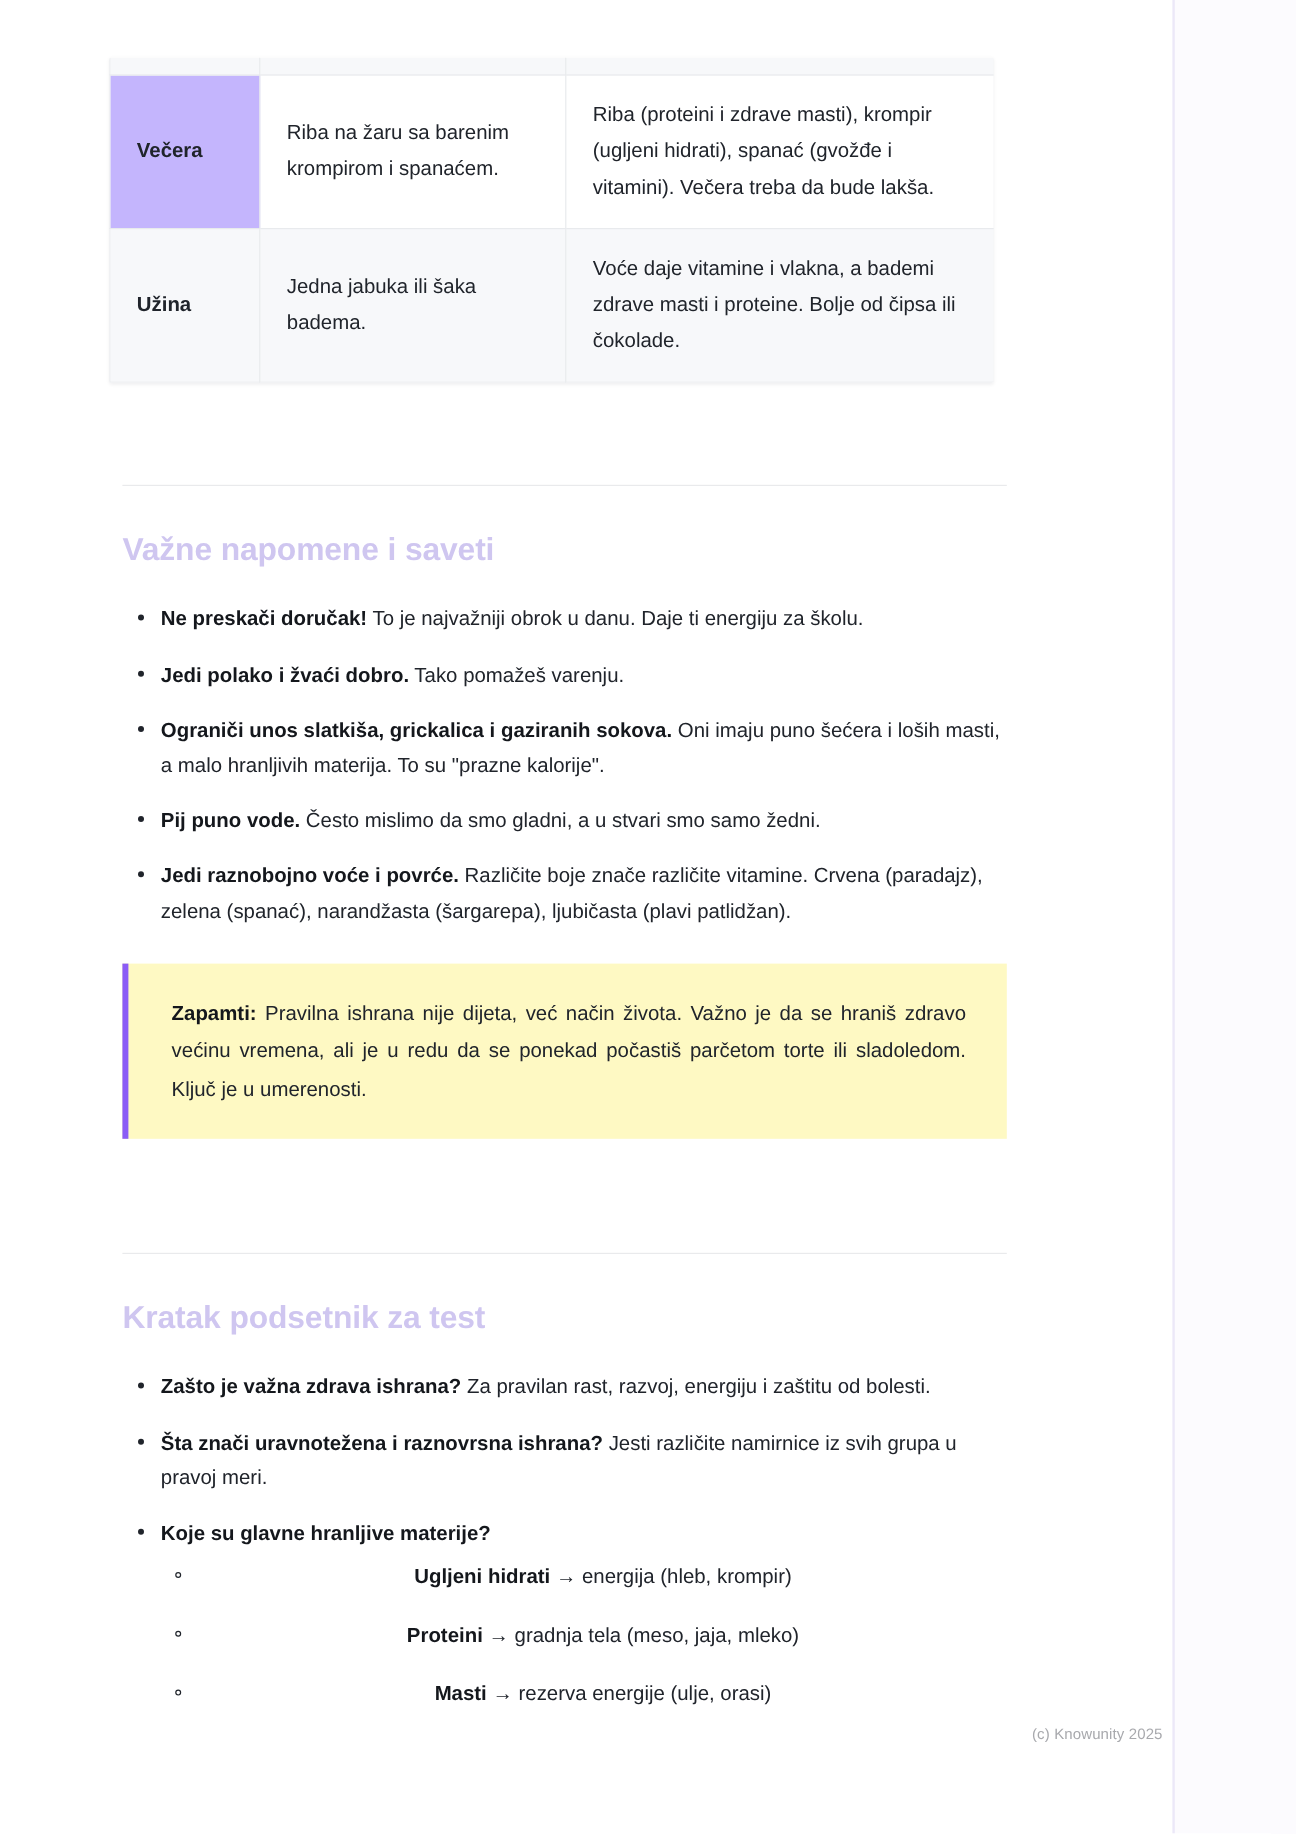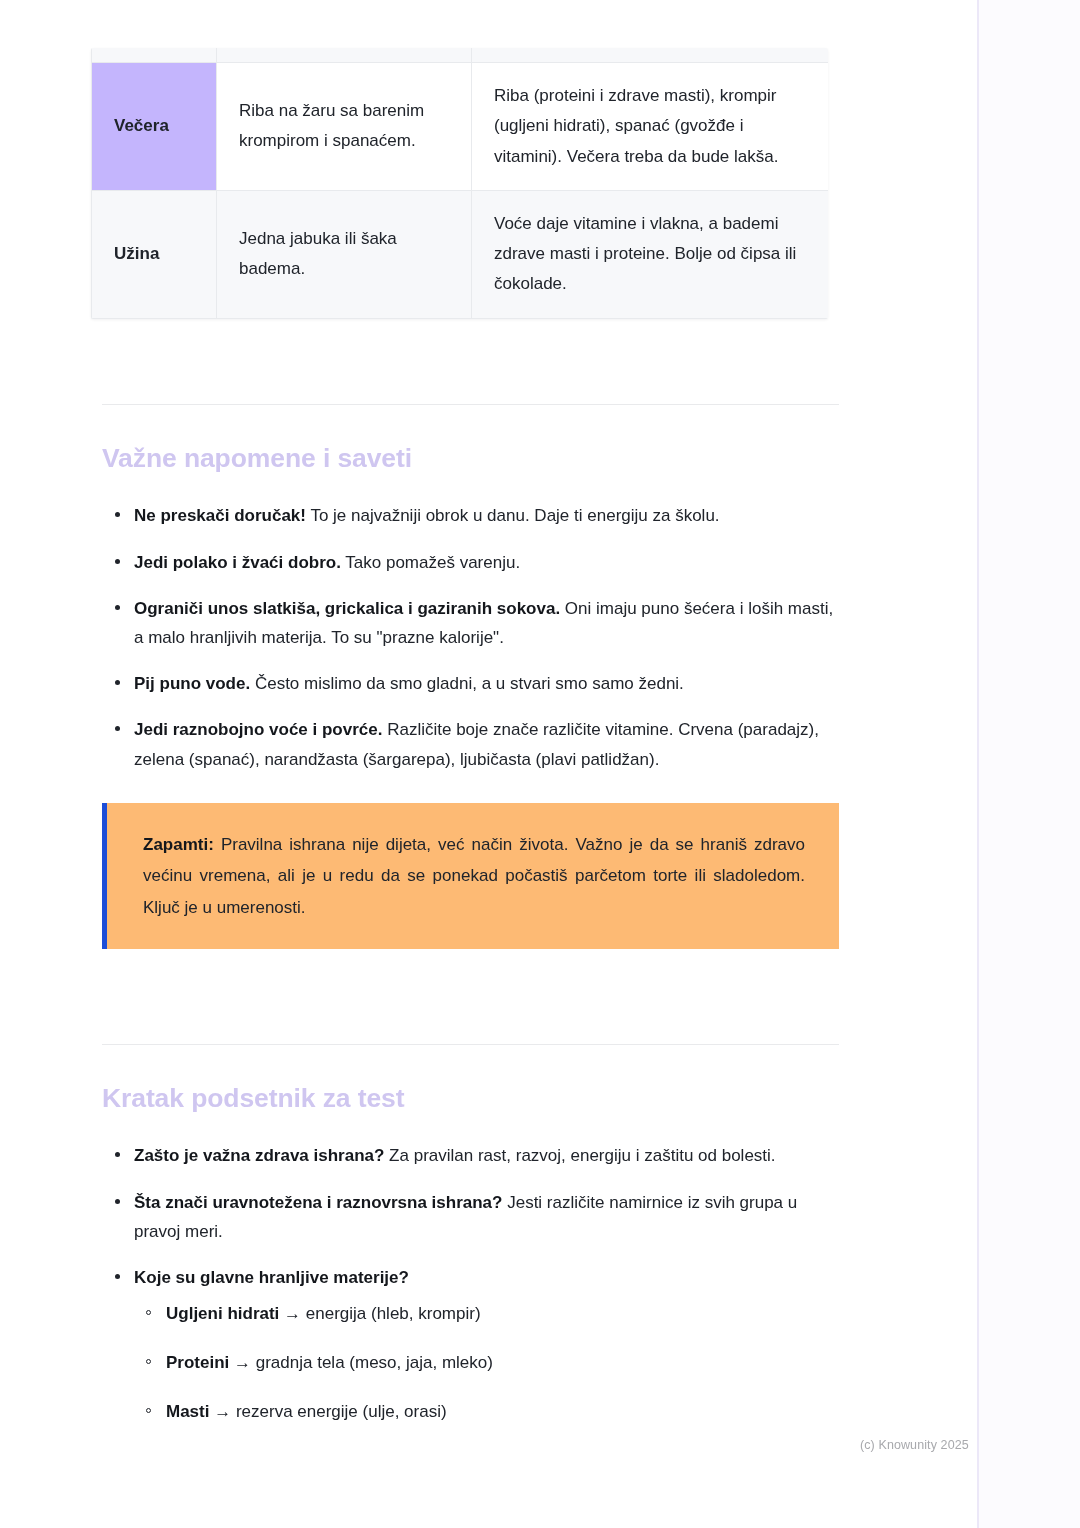--- a/index.html
+++ b/index.html
@@ -137,20 +137,21 @@
     height: 5px;
     border-radius: 50%;
     background: #20242b;
   }
   .lead { font-weight: bold; color: #14171c; }
 
   ul.sub {
     list-style: none;
     margin: 8px 0 16px 0;
     padding: 0;
+    text-align: center;
   }
   ul.sub > li {
     position: relative;
     padding-left: 32px;
     font-size: 17px;
     line-height: 1.7;
     margin-bottom: 20px;
   }
   ul.sub > li:last-child { margin-bottom: 0; }
   ul.sub > li > .ring {
@@ -160,22 +161,22 @@
     width: 5px;
     height: 5px;
     border-radius: 50%;
     border: 1.4px solid #20242b;
     background: transparent;
     box-sizing: border-box;
   }
 
   
   .callout {
-    background: #fdba74;
-    border-left: 5px solid #1d4ed8;
+    background: #fef9c3;
+    border-left: 5px solid #8b5cf6;
     padding: 26px 34px 26px 36px;
     font-size: 17px;
     line-height: 1.85;
     color: #20242b;
     text-align: justify;
     box-sizing: border-box;
   }
 
   
   .watermark {

